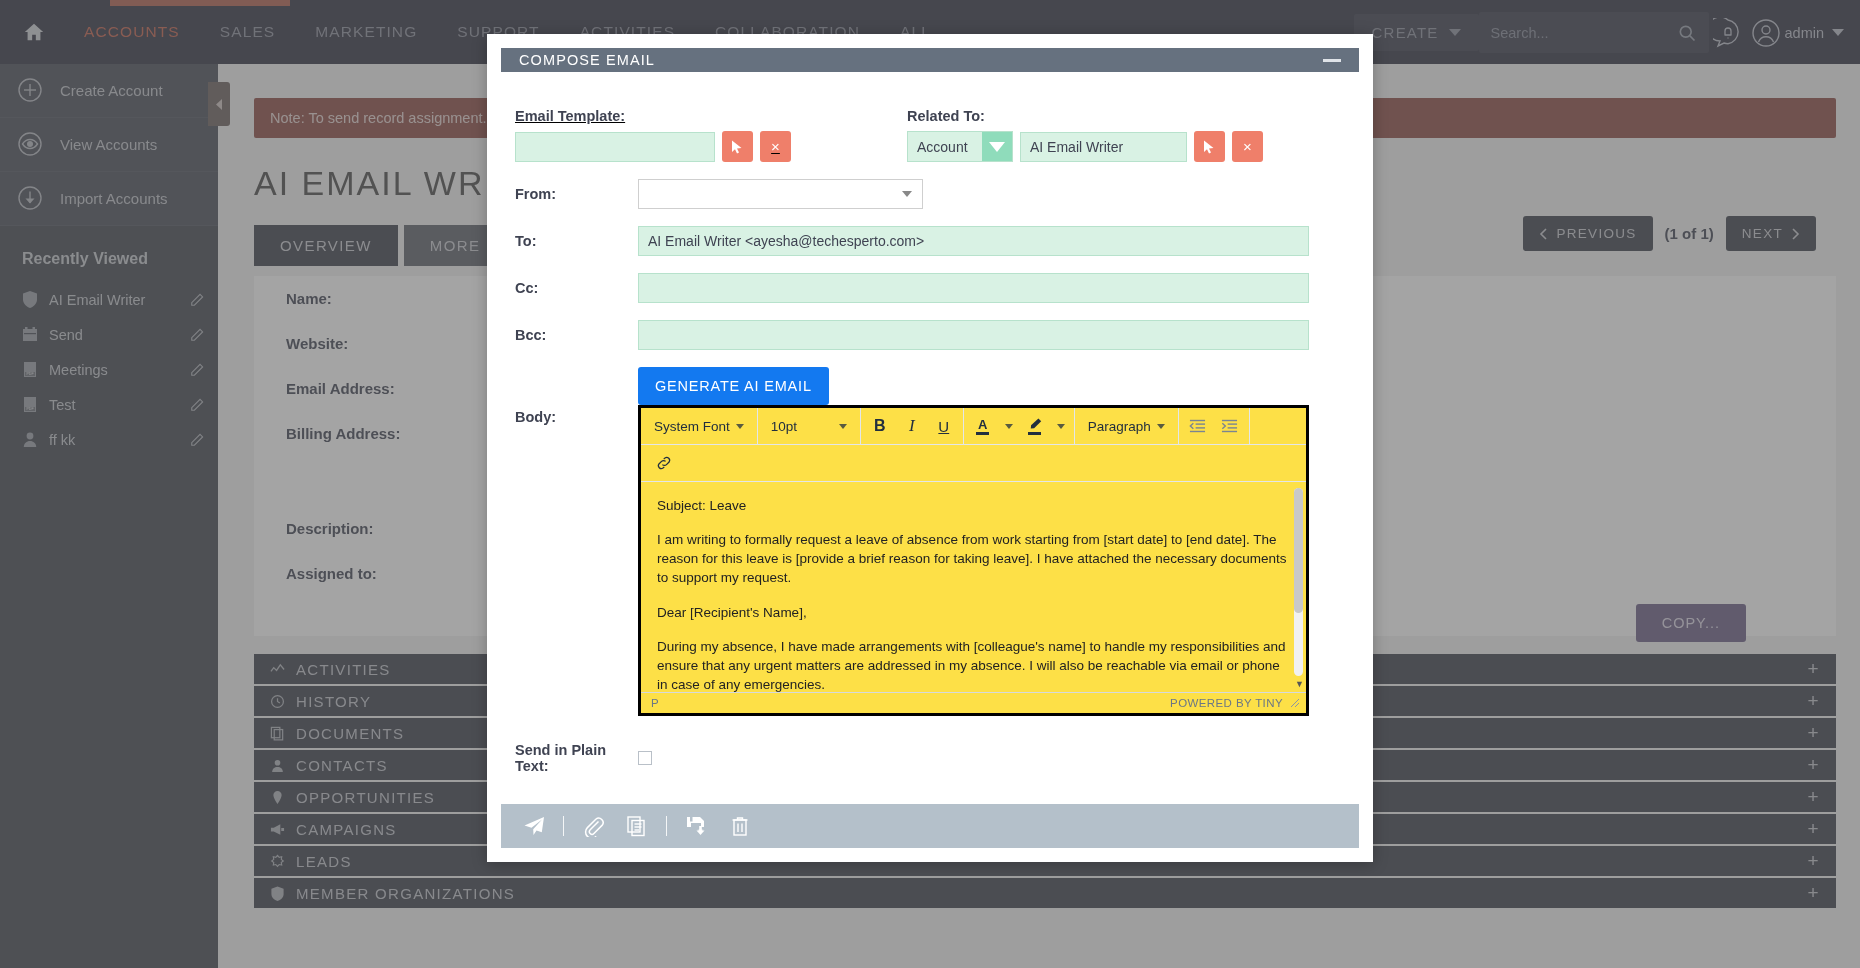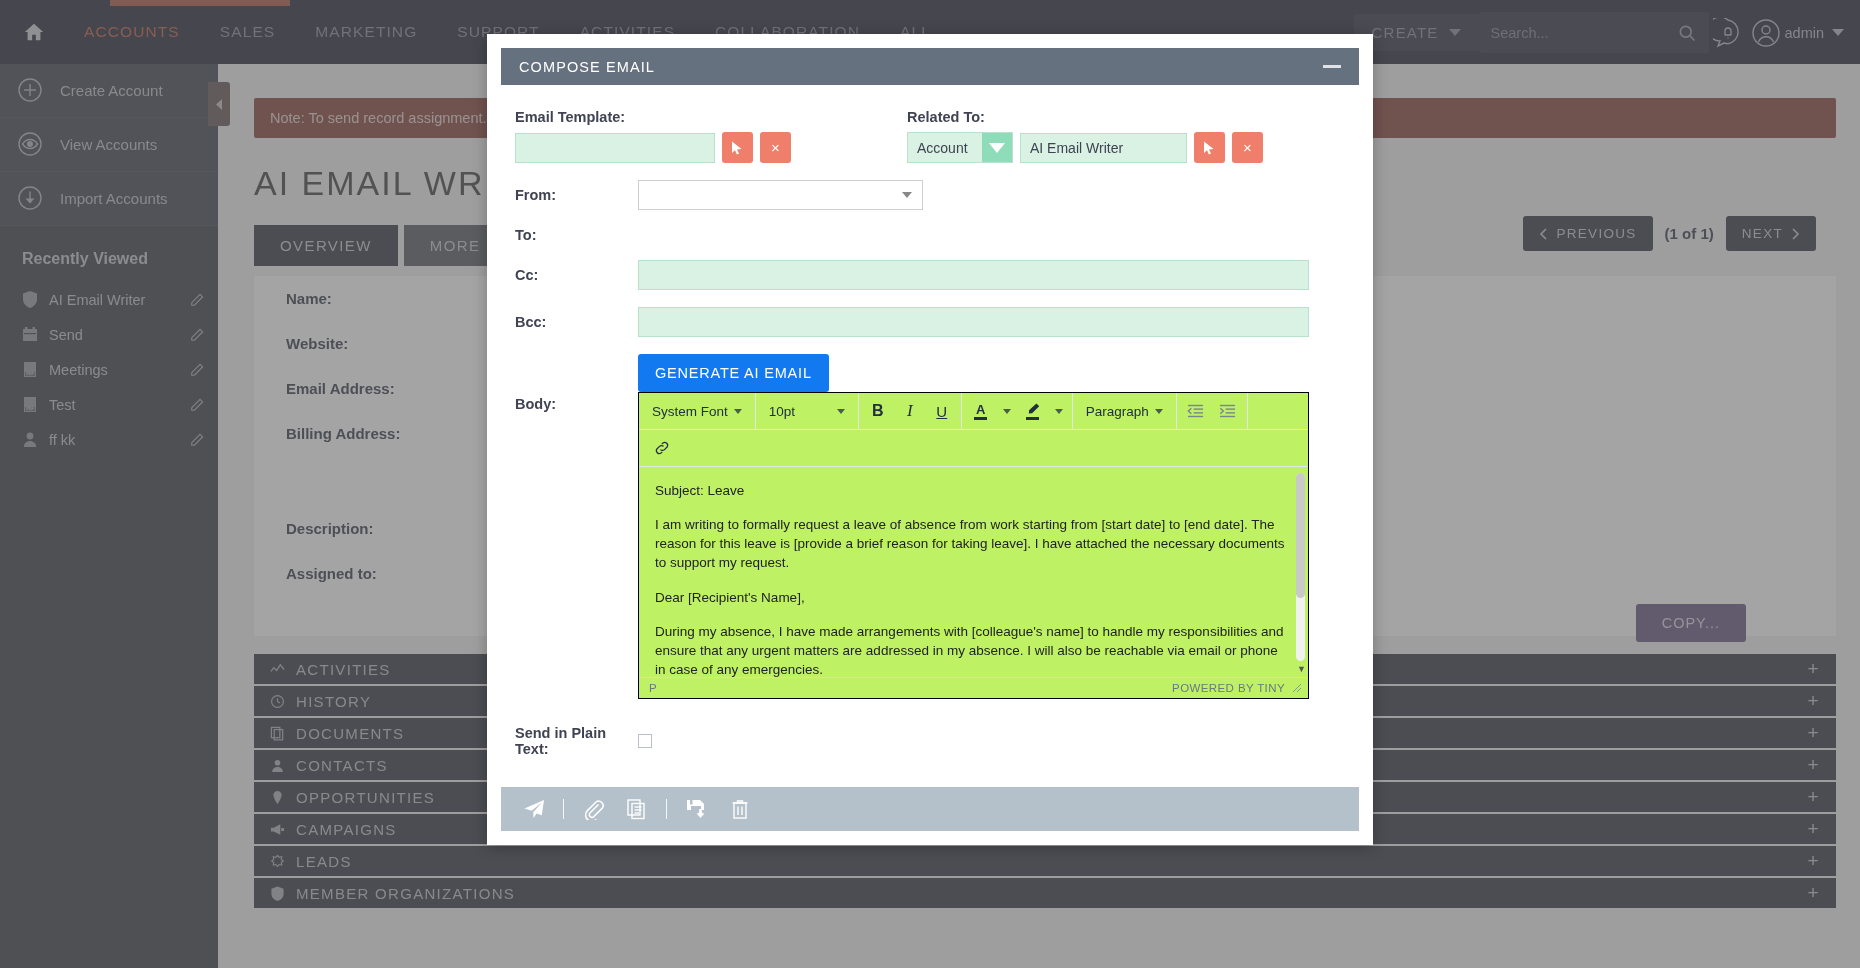--- a/index.html
+++ b/index.html
@@ -127,30 +127,30 @@
 
   .dimmer { position: absolute; inset: 0; background: rgba(90,90,90,0.55); z-index: 5; }
 
   
   .modal {
     position: absolute; left: 487px; top: 34px; width: 886px;
     background: #ffffff; z-index: 10;
     box-shadow: 0 2px 14px rgba(0,0,0,0.25);
   }
   .modal-head {
-    background: #66717f; color: #ffffff; height: 37px; display: flex; align-items: center;
-    justify-content: space-between; padding: 0 18px; margin: 14px 14px 0 14px;
+    background: #66717f; color: #ffffff; height: 24px; display: flex; align-items: center;
+    justify-content: space-between; padding: 0 18px; margin: 14px 14px 12px 14px;
   }
   .modal-head .title { font-size: 14.5px; letter-spacing: 1.1px; }
   .minimize { width: 18px; height: 3px; background: #dfe3e8; cursor: pointer; }
 
   .modal-body { padding: 24px 28px 0 28px; }
 
   .row2 { display: flex; gap: 0; }
-  .col-left { width: 392px; }
+  .col-left { width: 392px; text-decoration: underline; }
   .col-right { flex: 1; }
   .fld-label { color: #3f4352; font-weight: bold; font-size: 14.5px; margin-bottom: 7px; }
 
   .inp {
     background: #d9f2e4; border: 1px solid #b7e2cc; height: 30px; width: 100%;
     font-family: inherit; font-size: 14px; color: #3f4352; padding: 0 9px; outline: none;
   }
   .sq-btn {
     width: 31px; height: 31px; background: #ef7f6a; border: none; border-radius: 3px;
     color: #ffffff; font-size: 15px; display: flex; align-items: center; justify-content: center;
@@ -179,21 +179,21 @@
 
   .gen-btn {
     background: #1379f0; color: #ffffff; border: none; border-radius: 3px;
     font-family: inherit; font-size: 14.5px; letter-spacing: 0.8px; padding: 11px 17px;
     cursor: pointer; text-transform: uppercase; margin-left: 123px; margin-top: 17px;
   }
 
   
   .editor-line { display: flex; }
   .editor-line .lbl { width: 123px; color: #3f4352; font-weight: bold; font-size: 14.5px; flex: none; padding-top: 4px;}
-  .editor { width: 671px; border: 1px solid #000000; background: #bef264; }
+  .editor { width: 671px; border: 3px solid #000000; background: #fde047; }
   .tb-row { display: flex; align-items: center; border-bottom: 1px solid #e3e6e8; height: 37px; }
   .tb-row:last-of-type { border-bottom: 1px solid #d6dade; }
   .tb-group { display: flex; align-items: center; height: 100%; border-right: 1px solid #e3e6e8; padding: 0 3px; }
   .tb-btn {
     min-width: 32px; height: 29px; display: flex; align-items: center; justify-content: center;
     cursor: pointer; color: #222f3e; font-size: 15px; padding: 0 6px; gap: 6px;
   }
   .tb-btn.wide { min-width: 0; }
   .chev { width: 0; height: 0; border-left: 4px solid transparent; border-right: 4px solid transparent; border-top: 5px solid #222f3e; opacity: .75; }
   .tb-sel { font-size: 13.5px; color: #222f3e; }
@@ -606,20 +606,21 @@
       <div class="form-line">
         <div class="lbl">From:</div>
         <div class="from-select">
           <span class="tri-small"></span>
         </div>
       </div>
 
       
       <div class="form-line">
         <div class="lbl">To:</div>
+        <input class="inp" style="width: 671px;" value="AI Email Writer &lt;ayesha@techesperto.com&gt;">
       </div>
 
       
       <div class="form-line">
         <div class="lbl">Cc:</div>
         <input class="inp" style="width: 671px; height: 30px;" value="">
       </div>
 
       
       <div class="form-line">

